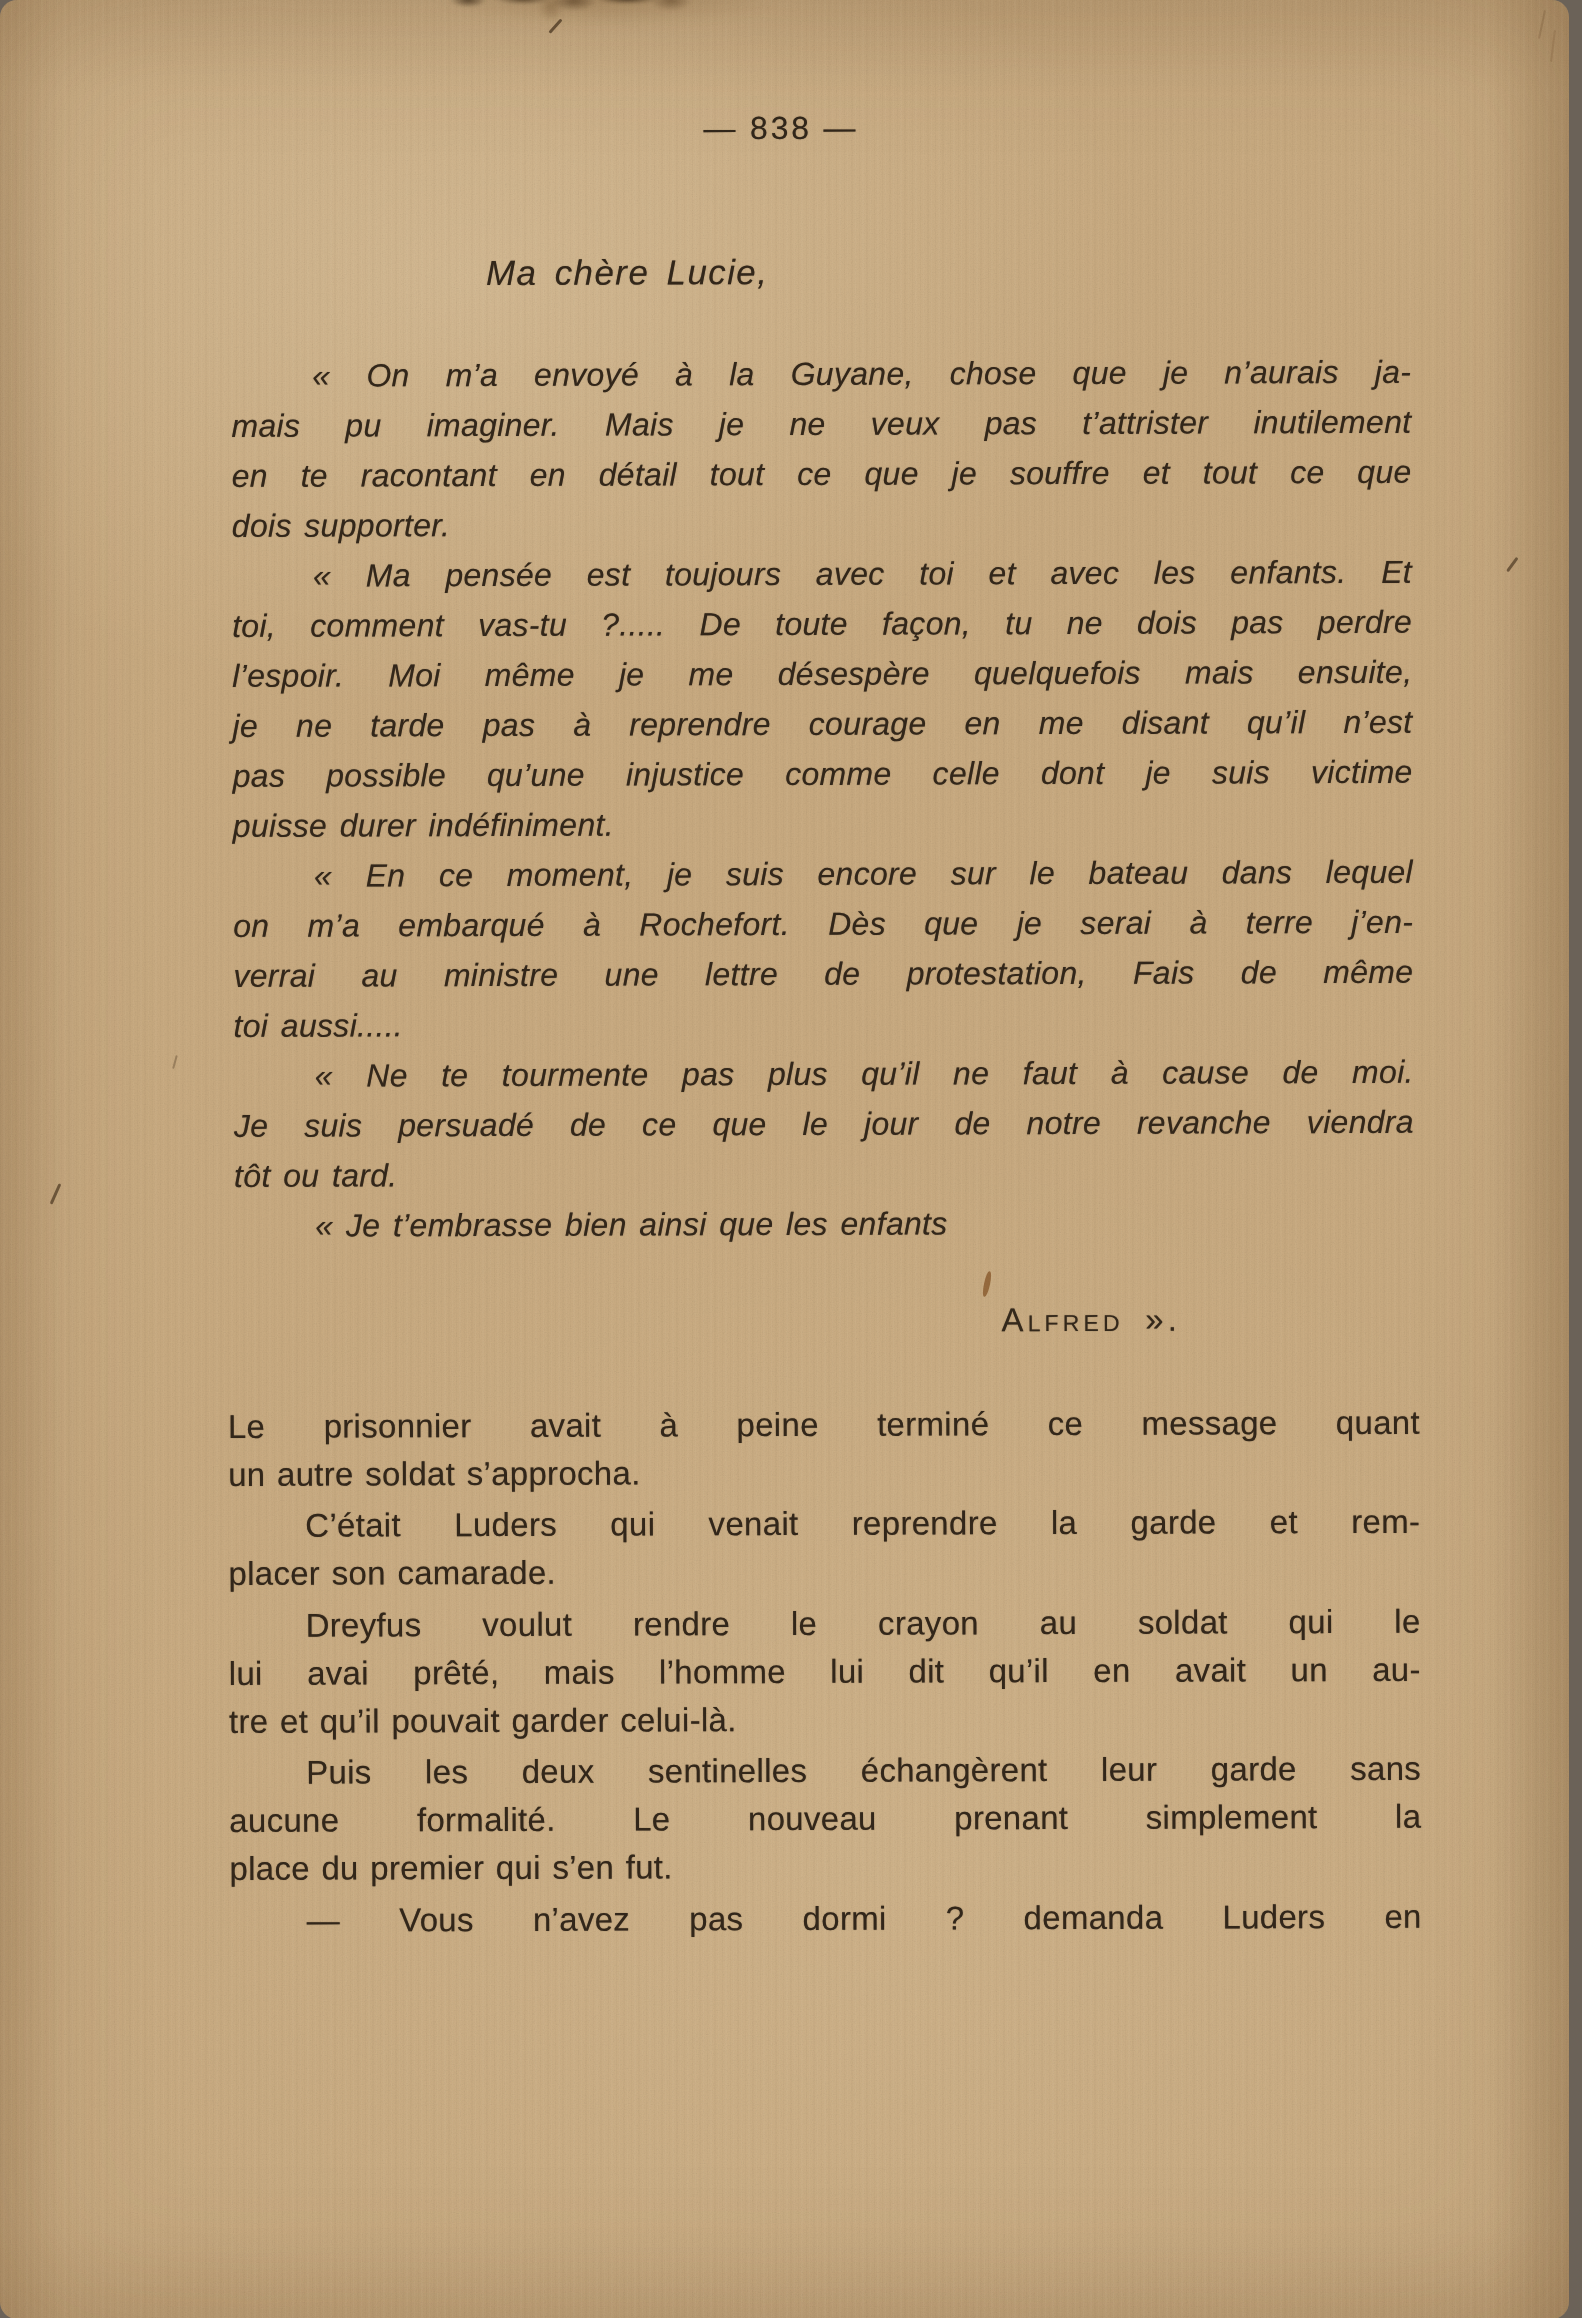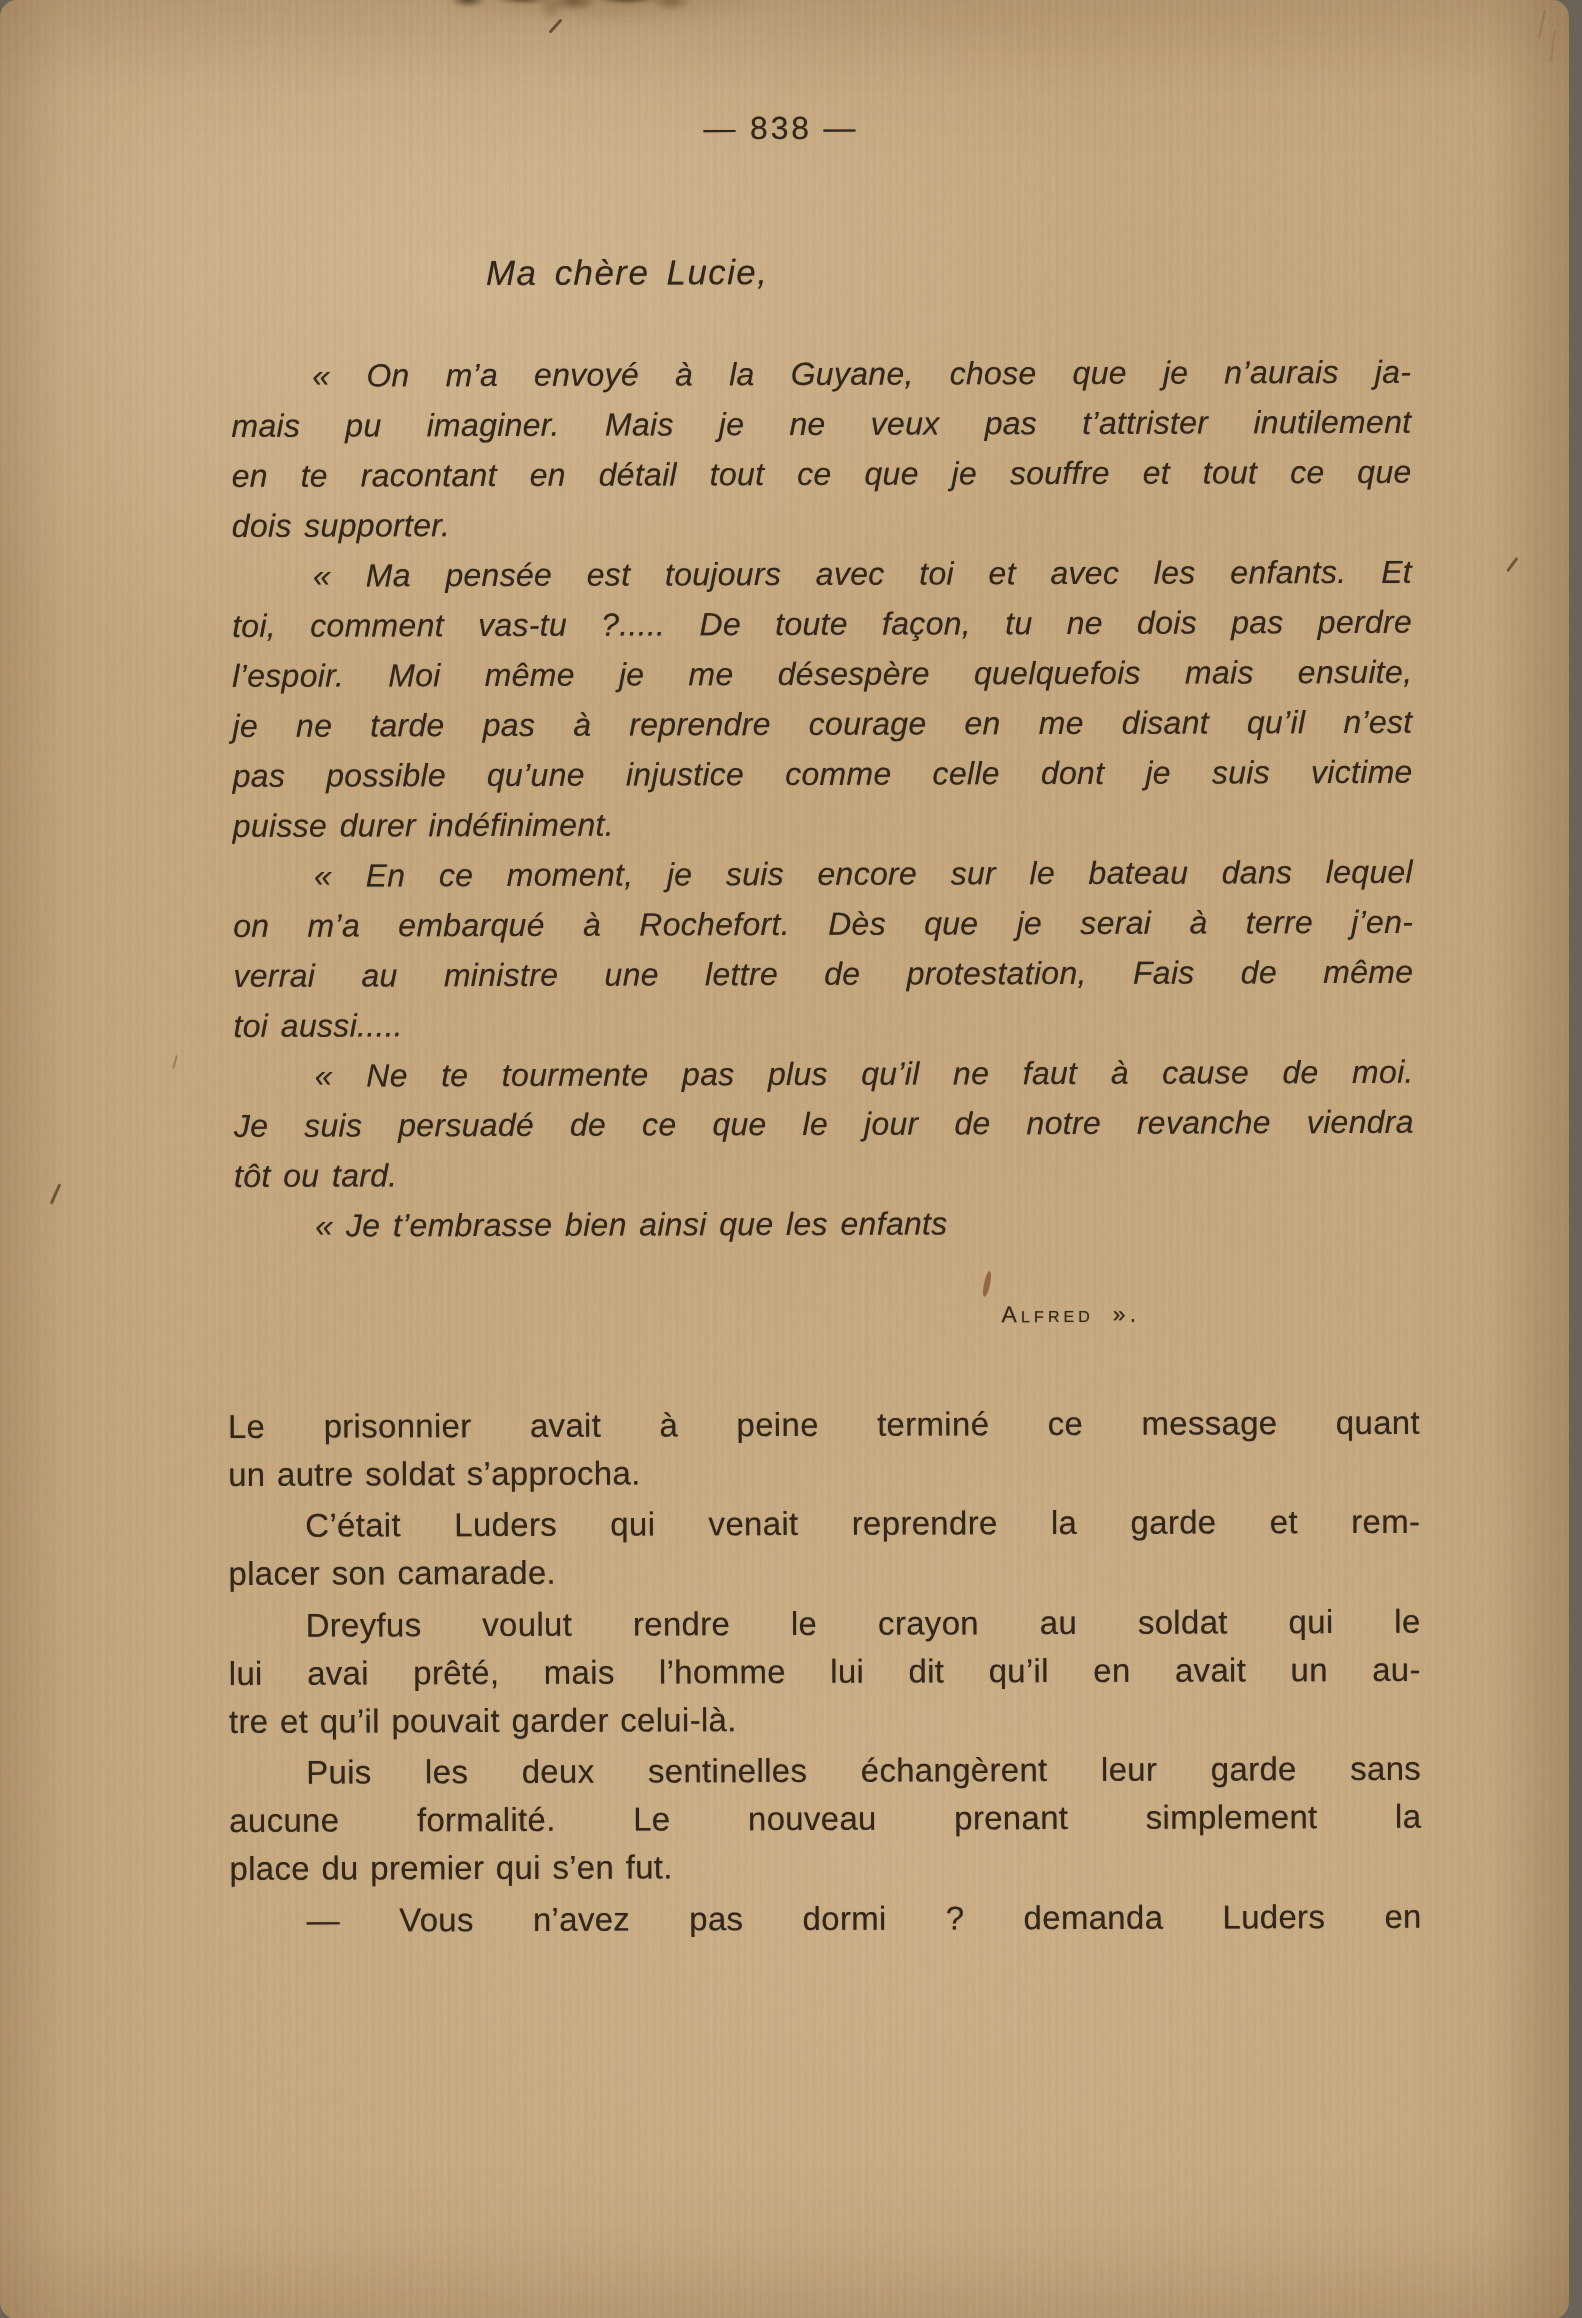--- a/index.html
+++ b/index.html
@@ -42,21 +42,21 @@
   .letter-body{
     position:absolute;left:234px;top:349px;width:1180px;
     font-style:italic;font-size:32px;line-height:50px;
     word-spacing:3.4px;letter-spacing:0.3px;
   }
   .letter-body .para{margin:0;}
   .letter-body .line.first{text-indent:81px;}
 
   .signature{
     position:absolute;left:1001px;top:1302px;
-    font-variant:small-caps;font-size:23px;letter-spacing:4.1px;word-spacing:8.3px;
+    font-variant:small-caps;font-size:33px;letter-spacing:4.1px;word-spacing:8.3px;
     color:#35291b;
   }
 
   .narrative{
     position:absolute;left:227px;top:1401px;width:1192px;
     font-size:33px;line-height:48px;word-spacing:2.1px;letter-spacing:0.3px;
   }
   .narrative .para{margin:0 0 3.4px 0;}
   .narrative .line.first{text-indent:77px;}
   .narrative .para[data-no-indent="true"] .line.first{text-indent:0;}

